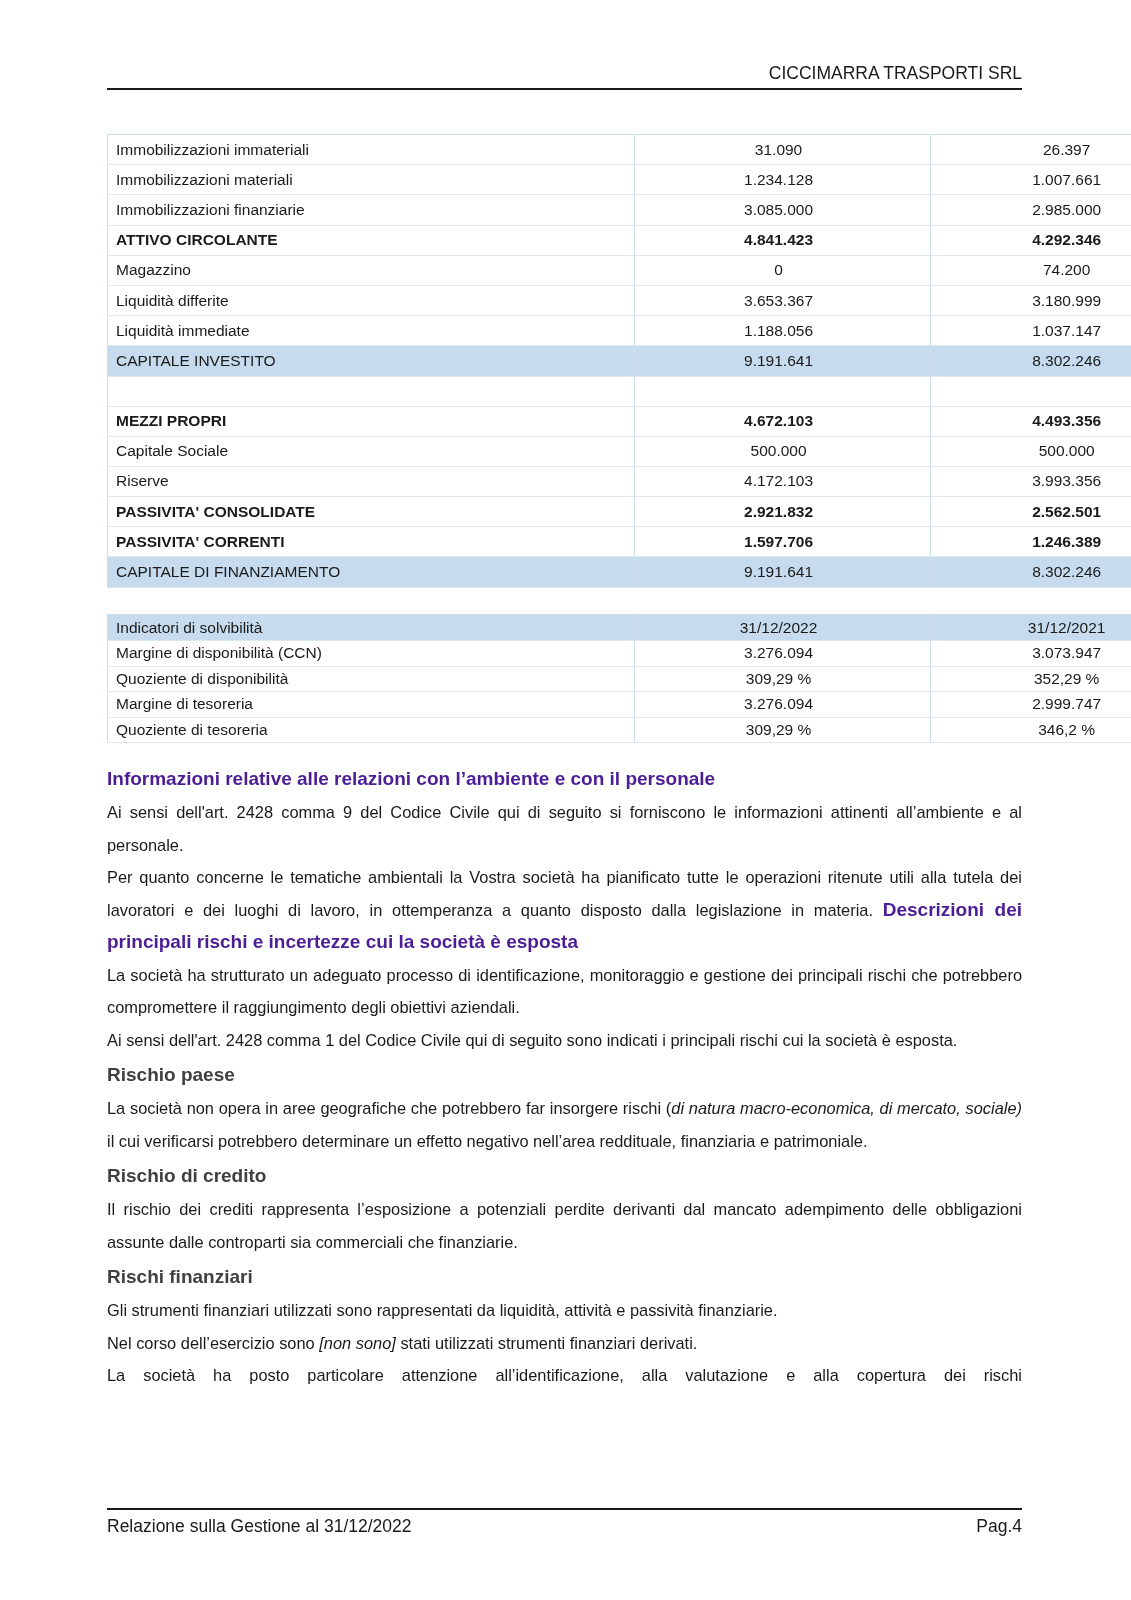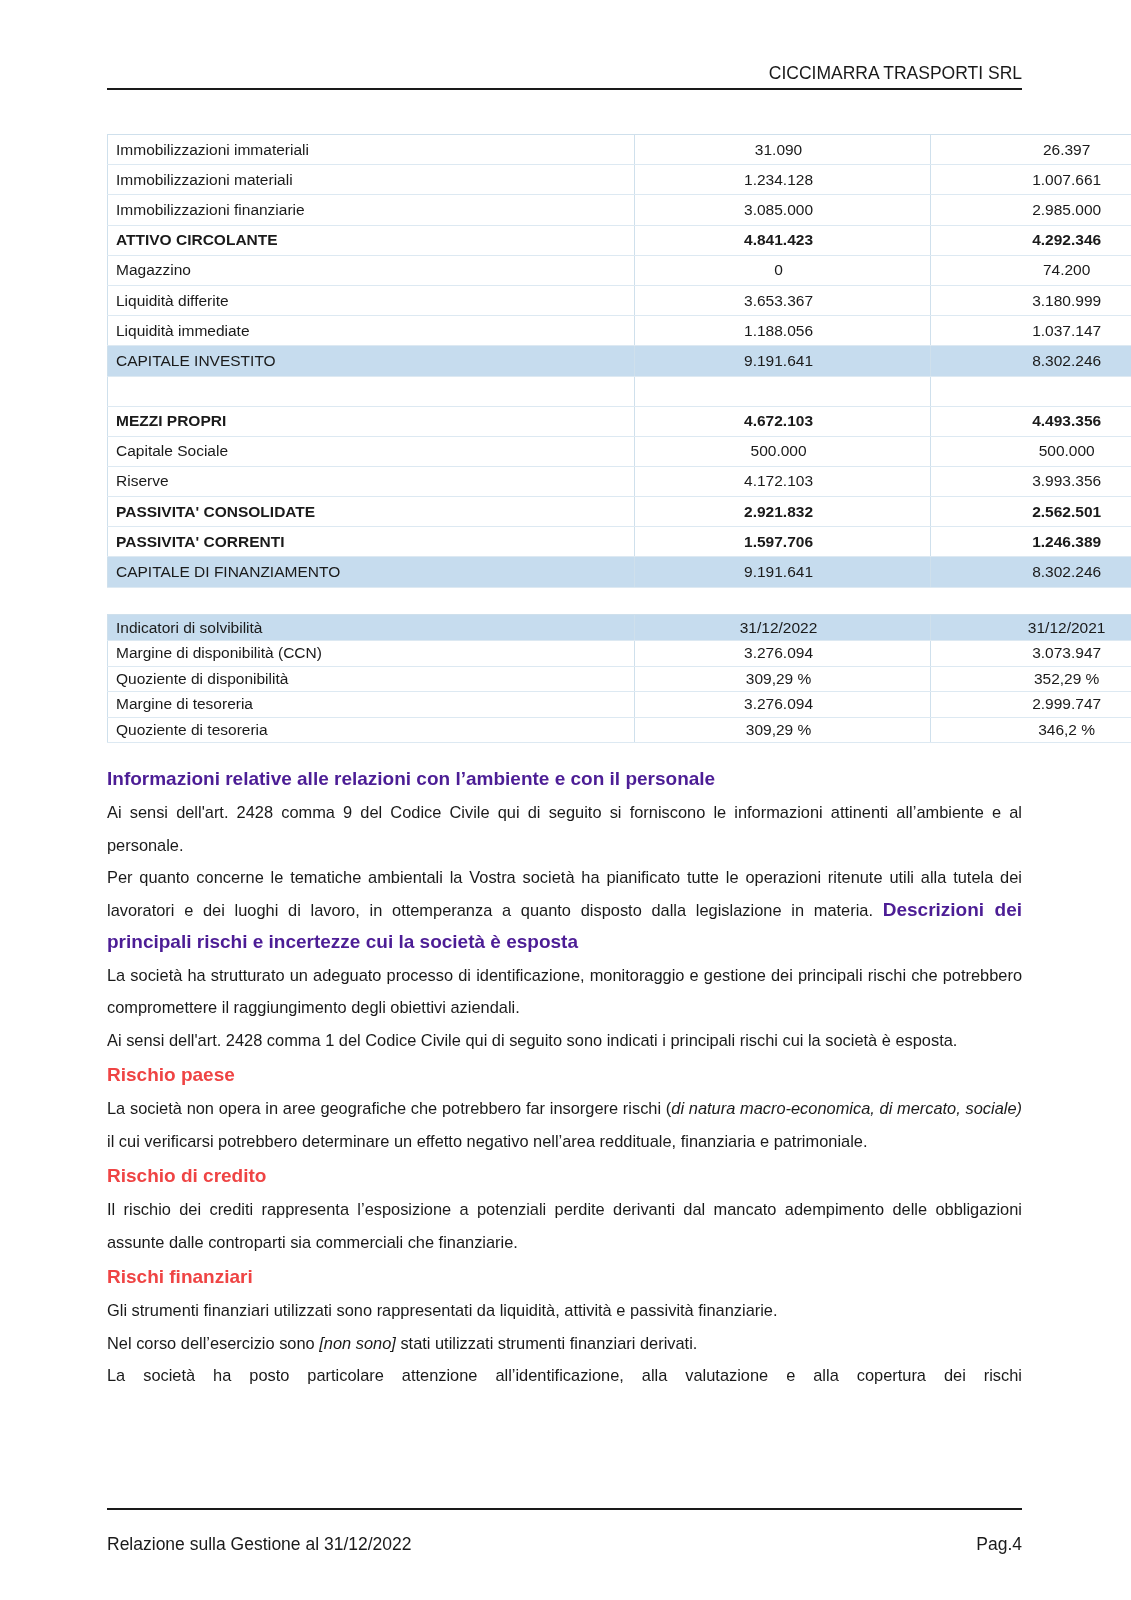--- a/index.html
+++ b/index.html
@@ -32,25 +32,25 @@
   #t1 { top: 134px; }
   #t2 { top: 614px; }
   #t2 td { height: 24.6px; }
   #t2 tr.hl td { height: 25px; }
   .body-text {
     position: absolute; left: 107px; width: 915px; top: 760px;
     font-size: 16.4px; line-height: 32.5px; text-align: justify;
   }
   .body-text p { margin: 0; }
   .h-blue { color: #4c1d95; font-weight: bold; font-size: 19px; }
-  .h-sec { font-weight: bold; font-size: 19px; color: #ef4444; }
+  .h-sec { font-weight: bold; font-size: 19px; color: #404040; }
   .block-h { display: block; line-height: 34px; margin-top: 2px; }
   .page-footer {
     position: absolute; left: 107px; top: 1508px; width: 915px;
-    border-top: 2px solid #1a1a1a; padding-top: 24px;
+    border-top: 2px solid #1a1a1a; padding-top: 6px;
     font-size: 17.5px; display: flex; justify-content: space-between;
   }
 </style>
 </head>
 <body>
 
 <div class="page-header">
   <span>CICCIMARRA TRASPORTI SRL</span>
 </div>
 

